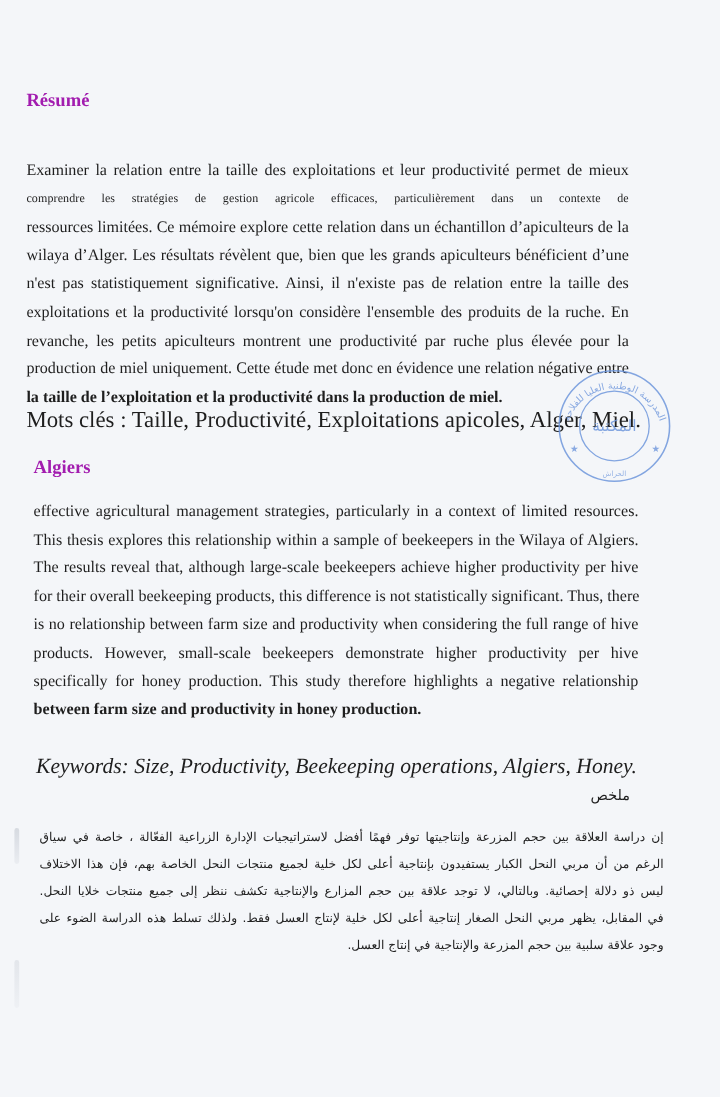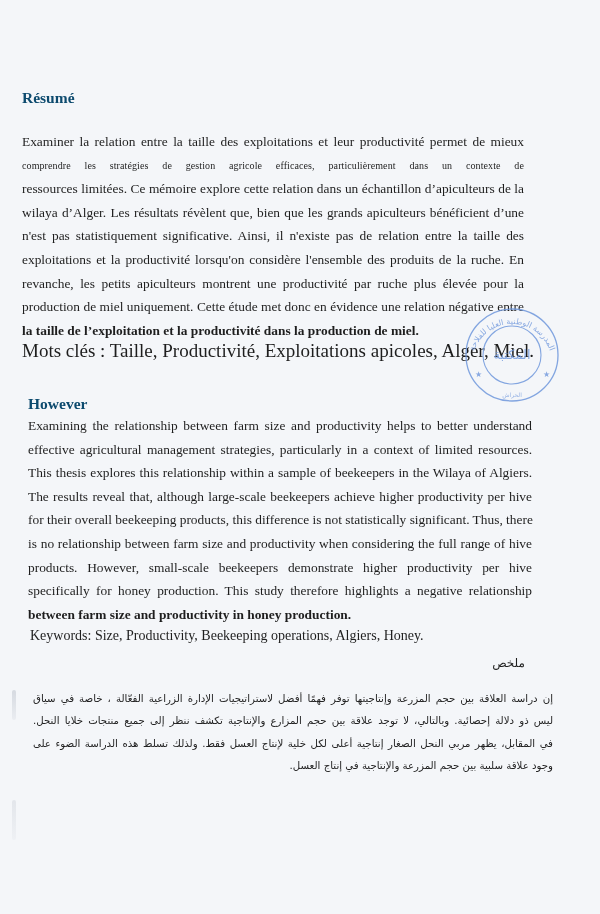--- a/index.html
+++ b/index.html
@@ -17,22 +17,21 @@
     }
     .page {
       position: absolute;
       left: 0; top: 0;
       width: 600px; height: 914px;
     }
     .heading {
       position: absolute;
       font-weight: bold;
       font-size: 15.5px;
-      color: #0c4a6e;
-      margin-top: 14px;
+      color: #a21caf;
     }
     .para {
       position: absolute;
       font-size: 13.4px;
       line-height: 23.6px;
       text-align: justify;
     }
     .para .line {
       display: block;
       text-align: justify;
@@ -40,21 +39,21 @@
       white-space: nowrap;
     }
     .para .line.last {
       text-align-last: left;
       font-weight: bold;
     }
     .fr { left: 22px; top: 107px; width: 502px; margin-top: 23px; }
     .fr .line.small { font-size: 10px; letter-spacing: 0.1px; }
     .kw-fr { position: absolute; left: 22px; top: 340px; font-size: 19px; }
     .en { left: 28px; top: 414px; width: 504px; }
-    .kw-en { position: absolute; left: 30px; top: 628px; font-size: 14px; }
+    .kw-en { position: absolute; left: 30px; top: 628px; font-size: 18px; font-style: italic; }
     .ar-heading {
       position: absolute;
       right: 75px;
       top: 656px;
       font-family: Liberation Sans, sans-serif;
       font-size: 12px;
       direction: rtl;
     }
     .ar {
       position: absolute;
@@ -106,37 +105,37 @@
     <span class="line">ressources limitées. Ce mémoire explore cette relation dans un échantillon d’apiculteurs de la</span>
     <span class="line">wilaya d’Alger. Les résultats révèlent que, bien que les grands apiculteurs bénéficient d’une</span>
     <span class="line">n'est pas statistiquement significative. Ainsi, il n'existe pas de relation entre la taille des</span>
     <span class="line">exploitations et la productivité lorsqu'on considère l'ensemble des produits de la ruche. En</span>
     <span class="line">revanche, les petits apiculteurs montrent une productivité par ruche plus élevée pour la</span>
     <span class="line">production de miel uniquement. Cette étude met donc en évidence une relation négative entre</span>
     <span class="line last">la taille de l’exploitation et la productivité dans la production de miel.</span>
   </div>
   <div class="kw-fr">Mots clés : Taille, Productivité, Exploitations apicoles, Alger, Miel.</div>
 
-  <div class="heading" style="left:28px;top:381px;">However</div>
+  <div class="heading" style="left:28px;top:381px;">Algiers</div>
   <div class="para en">
-    <span class="line">Examining the relationship between farm size and productivity helps to better understand</span>
     <span class="line">effective agricultural management strategies, particularly in a context of limited resources.</span>
     <span class="line">This thesis explores this relationship within a sample of beekeepers in the Wilaya of Algiers.</span>
     <span class="line">The results reveal that, although large-scale beekeepers achieve higher productivity per hive</span>
     <span class="line">for their overall beekeeping products, this difference is not statistically significant. Thus, there</span>
     <span class="line">is no relationship between farm size and productivity when considering the full range of hive</span>
     <span class="line">products. However, small-scale beekeepers demonstrate higher productivity per hive</span>
     <span class="line">specifically for honey production. This study therefore highlights a negative relationship</span>
     <span class="line last">between farm size and productivity in honey production.</span>
   </div>
   <div class="kw-en">Keywords: Size, Productivity, Beekeeping operations, Algiers, Honey.</div>
 
   <div class="ar-heading">ملخص</div>
   <div class="ar">
     <span class="line">إن دراسة العلاقة بين حجم المزرعة وإنتاجيتها توفر فهمًا أفضل لاستراتيجيات الإدارة الزراعية الفعّالة ، خاصة في سياق</span>
+    <span class="line">الرغم من أن مربي النحل الكبار يستفيدون بإنتاجية أعلى لكل خلية لجميع منتجات النحل الخاصة بهم، فإن هذا الاختلاف</span>
     <span class="line">ليس ذو دلالة إحصائية. وبالتالي، لا توجد علاقة بين حجم المزارع والإنتاجية تكشف ننظر إلى جميع منتجات خلايا النحل.</span>
     <span class="line">في المقابل، يظهر مربي النحل الصغار إنتاجية أعلى لكل خلية لإنتاج العسل فقط. ولذلك تسلط هذه الدراسة الضوء على</span>
     <span class="line last">وجود علاقة سلبية بين حجم المزرعة والإنتاجية في إنتاج العسل.</span>
   </div>
 
   <svg class="stamp" viewBox="0 0 98 120">
     <defs>
       <path id="ringPath" d="M 10 62 A 40 40 0 0 1 88 62"></path>
       <path id="bottomPath" d="M 28 100 A 40 40 0 0 0 70 100"></path>
     </defs>

